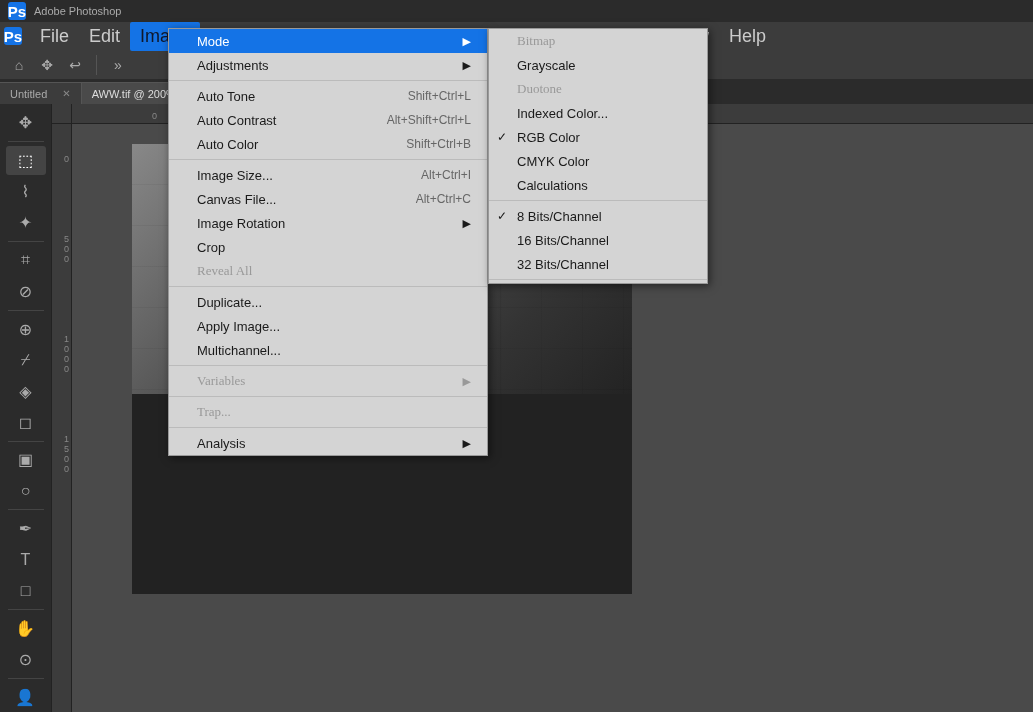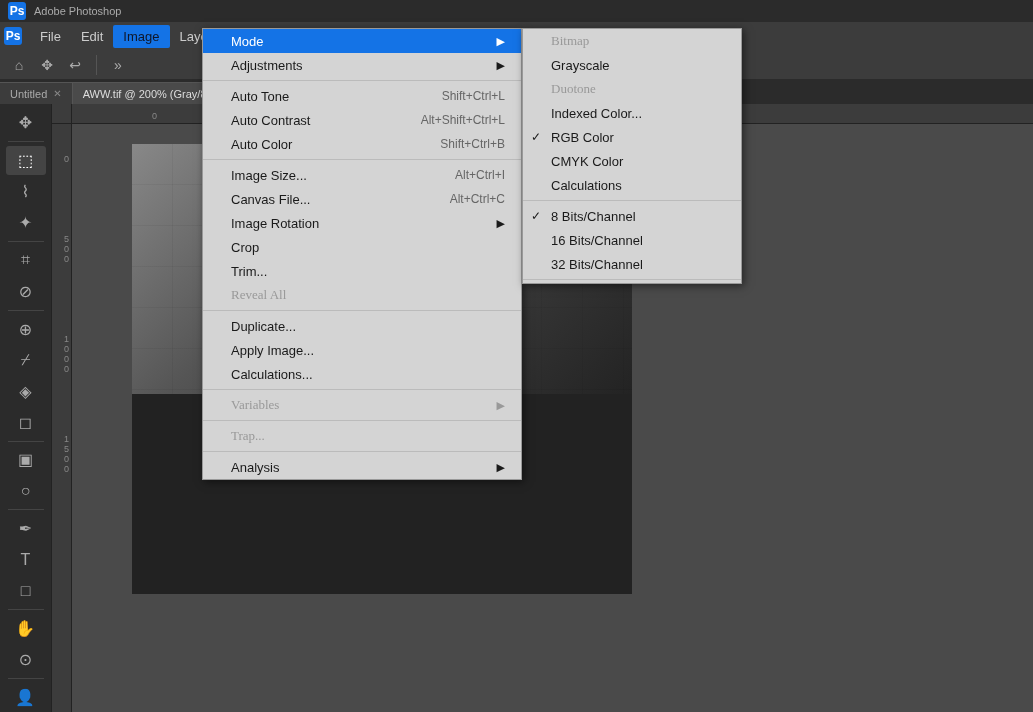--- a/index.html
+++ b/index.html
@@ -26,41 +26,41 @@
     }
     .ps-logo {
       width: 18px;
       height: 18px;
       background: #1473e6;
       border-radius: 3px;
       display: flex;
       align-items: center;
       justify-content: center;
       color: white;
-      font-size: 12px;
+      font-size: 15px;
       font-weight: bold;
       margin-right: 8px;
       flex-shrink: 0;
     }
 
     
     .menu-bar {
       height: 28px;
       background: #3c3c3c;
       display: flex;
       align-items: center;
       padding: 0 4px;
       position: relative;
       z-index: 100;
     }
     .menu-item {
       padding: 4px 10px;
       cursor: pointer;
       color: #ccc;
-      font-size: 13px;
+      font-size: 18px;
       border-radius: 2px;
       white-space: nowrap;
     }
     .menu-item.active { background: #1473e6; color: #0f172a; }
 
     
     .options-bar {
       height: 30px;
       background: #3c3c3c;
       border-bottom: 1px solid #2b2b2b;
@@ -91,21 +91,21 @@
       height: 22px;
       background: #3c3c3c;
       border-top: 1px solid #555;
       border-right: 1px solid #555;
       padding: 0 10px;
       display: flex;
       align-items: center;
       font-size: 11px;
       color: #aaa;
       cursor: pointer;
-      gap: 6px;
+      gap: 15px;
     }
     .tab.active {
       background: #4a4a4a;
       color: #ddd;
     }
     .tab-close {
       font-size: 10px;
       color: #888;
       cursor: pointer;
     }
@@ -231,21 +231,20 @@
       background: #bbb;
       margin: 3px 0;
     }
 
     
     .image-dropdown {
       position: absolute;
       top: 28px;
       left: 168px;
       z-index: 999;
-      margin-left: 34px;
     }
     .mode-submenu {
       position: absolute;
       top: 0;
       left: 320px;
       z-index: 1000;
     }
 
     
     .photo-bg {
@@ -400,35 +399,32 @@
       <span>Canvas File...</span>
       <span class="shortcut">Alt+Ctrl+C</span>
     </div>
     <div class="dropdown-row">
       <span>Image Rotation</span>
       <span class="arrow">▶</span>
     </div>
     <div class="dropdown-row">
       <span>Crop</span>
     </div>
-    <div class="dropdown-row">
-      <span>Trim...</span>
-    </div>
     <div class="dropdown-row disabled">
       <span>Reveal All</span>
     </div>
     <div class="dropdown-divider"></div>
     <div class="dropdown-row">
       <span>Duplicate...</span>
     </div>
     <div class="dropdown-row">
       <span>Apply Image...</span>
     </div>
     <div class="dropdown-row">
-      <span>Calculations...</span>
+      <span>Multichannel...</span>
     </div>
     <div class="dropdown-divider"></div>
     <div class="dropdown-row disabled">
       <span>Variables</span>
       <span class="arrow">▶</span>
     </div>
     <div class="dropdown-divider"></div>
     <div class="dropdown-row disabled">
       <span>Trap...</span>
     </div>

